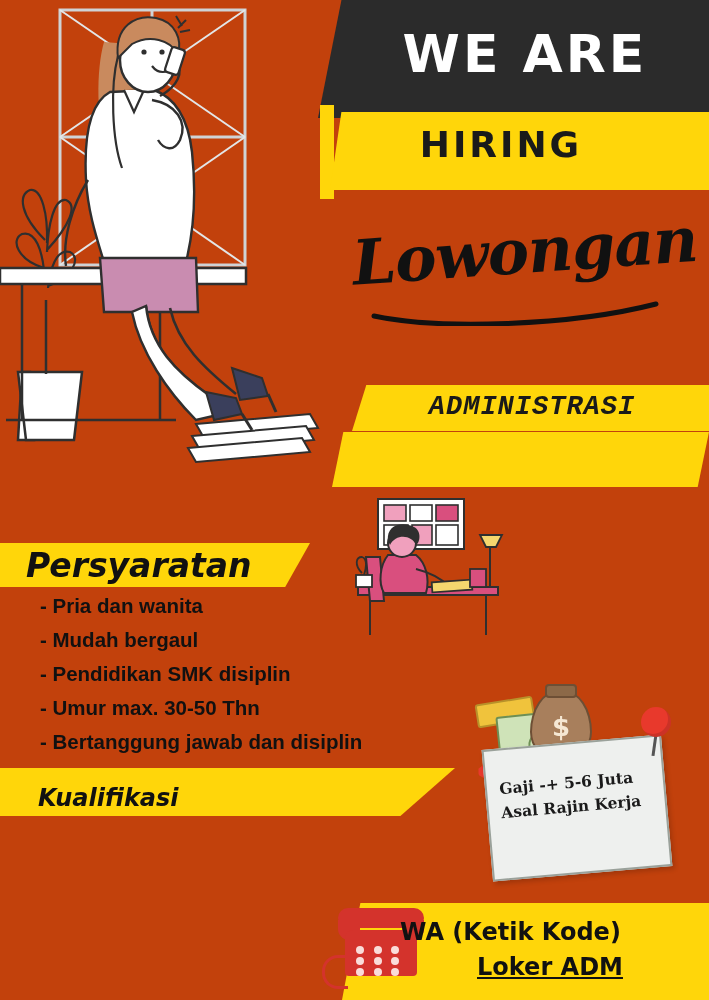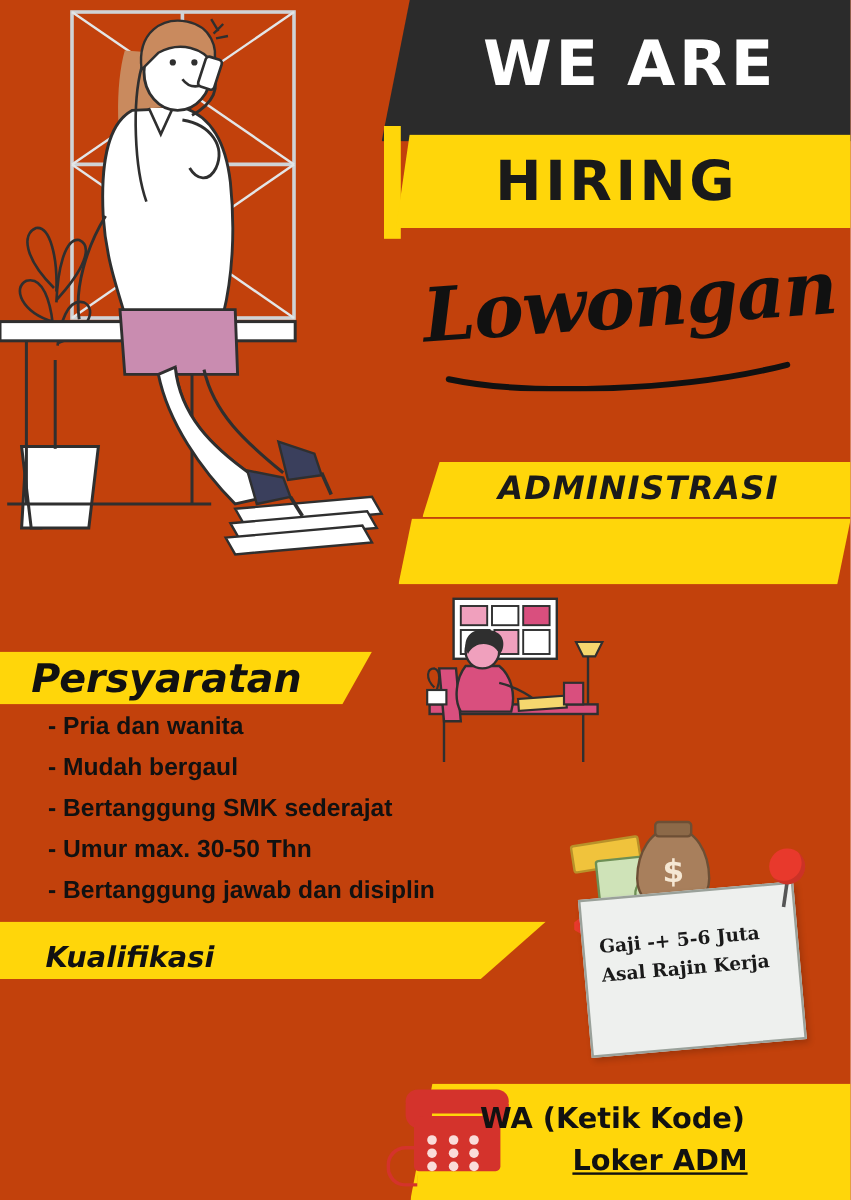--- a/index.html
+++ b/index.html
@@ -39,25 +39,25 @@
   
   .hiring-band {
     position: absolute;
     top: 112px; left: 330px;
     width: 379px; height: 78px;
     background: #ffd60a;
     clip-path: polygon(3% 0%, 100% 0%, 100% 100%, 0% 100%);
   }
   .hiring-text {
     position: absolute;
-    top: 124px; left: 344px;
+    top: 124px; left: 331px;
     width: 340px;
     text-align: center;
     color: #1a1a1a;
-    font-size: 46px;
+    font-size: 36px;
     font-weight: bold;
     letter-spacing: 3px;
     font-family: "DejaVu Sans", sans-serif;
   }
 
   
   .yellow-vert-bar {
     position: absolute;
     top: 105px; left: 320px;
     width: 14px; height: 94px;
@@ -102,21 +102,21 @@
   .pos-line1, .pos-line2 {
     position: absolute;
     width: 340px;
     text-align: center;
     font-family: "DejaVu Sans", sans-serif;
     font-weight: bold;
     font-style: italic;
     color: #1a1a1a;
     letter-spacing: 1px;
   }
-  .pos-line1 { top: 392px; left: 362px; font-size: 27px; }
+  .pos-line1 { top: 392px; left: 362px; font-size: 27px; font-family: Liberation Mono, monospace; }
   .pos-line2 { top: 443px; left: 348px; font-size: 27px; }
 
   
   .persy-band {
     position: absolute;
     top: 543px; left: 0px;
     width: 310px; height: 44px;
     background: #ffd60a;
     clip-path: polygon(0% 0%, 100% 0%, 92% 100%, 0% 100%);
   }
@@ -471,21 +471,21 @@
 
     <path d="M22 78 C14 70 16 62 22 62 C28 64 26 74 24 80" fill="none" stroke="#2f2f2f" stroke-width="1.8"></path>
     <rect x="16" y="80" width="16" height="12" fill="#ffffff" stroke="#2f2f2f" stroke-width="1.8"></rect>
   </svg>
 
   <div class="persy-band"></div>
   <div class="persy-title">Persyaratan</div>
   <ul class="persy-list">
     <li>- Pria dan wanita</li>
     <li>- Mudah bergaul</li>
-    <li>- Bertanggung SMK sederajat</li>
+    <li>- Pendidikan SMK disiplin</li>
     <li>- Umur max. 30-50 Thn</li>
     <li>- Bertanggung jawab dan disiplin</li>
   </ul>
 
   <div class="kual-band"></div>
   <div class="kual-title">Kualifikasi</div>
 
   <div class="gold-bar"></div>
   <div class="money-bill"></div>
   <div class="money-bag"></div>

